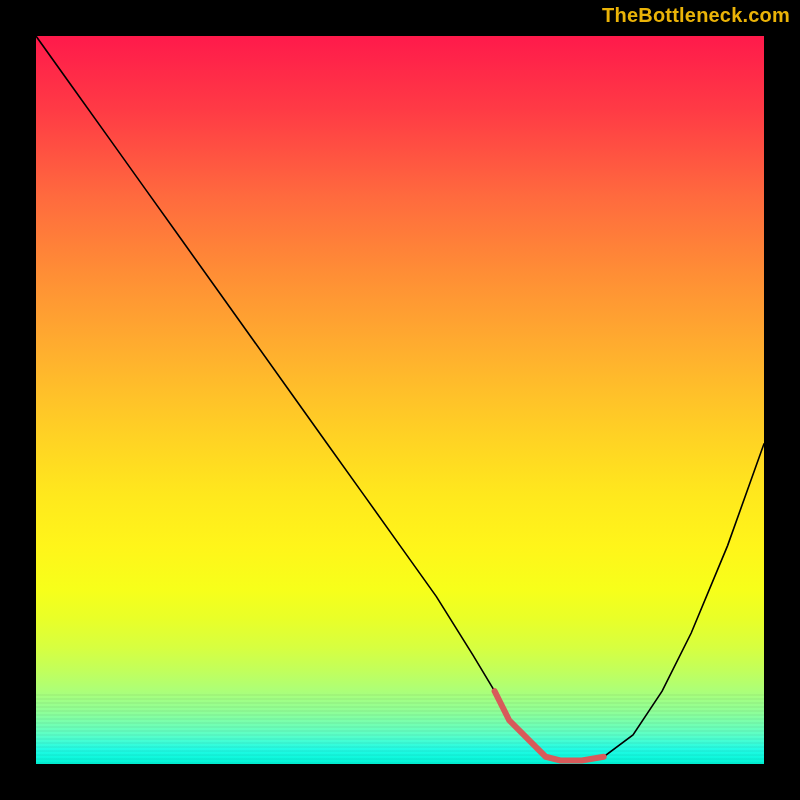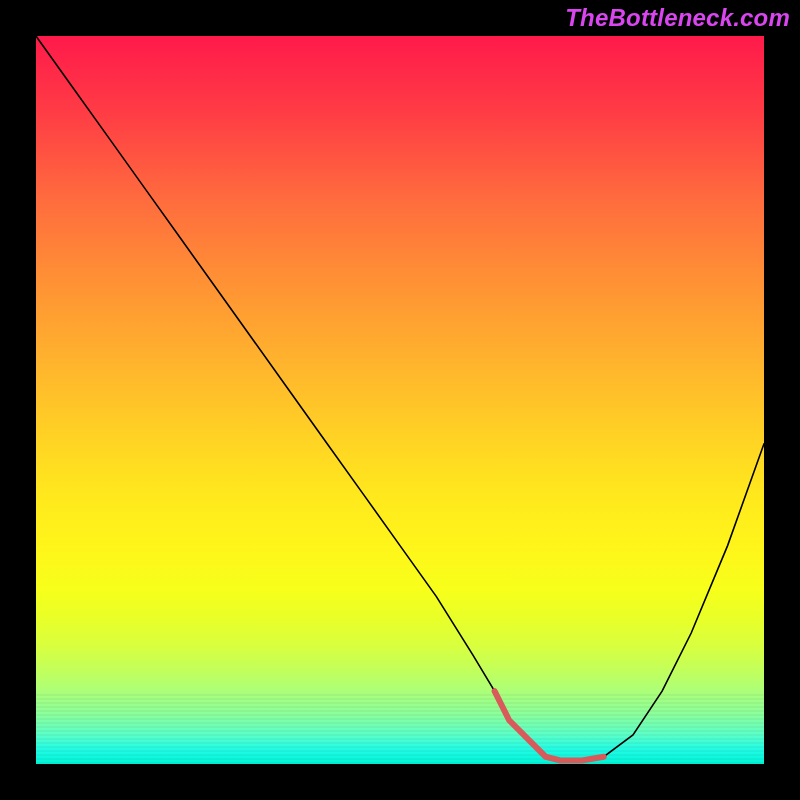--- a/index.html
+++ b/index.html
@@ -14,26 +14,25 @@
   .frame {
     position: relative;
     width: 800px;
     height: 800px;
     background: #000;
   }
   .watermark {
     position: absolute;
     top: 4px;
     right: 10px;
-    color: #d946ef;
-    font-size: 24px;
+    color: #eab308;
+    font-size: 20px;
     font-weight: 600;
     letter-spacing: 0.2px;
     z-index: 5;
-    font-style: italic;
   }
   .plot-area {
     position: absolute;
     left: 36px;
     top: 36px;
     width: 728px;
     height: 728px;
     overflow: hidden;
   }
   .gradient-bg {

